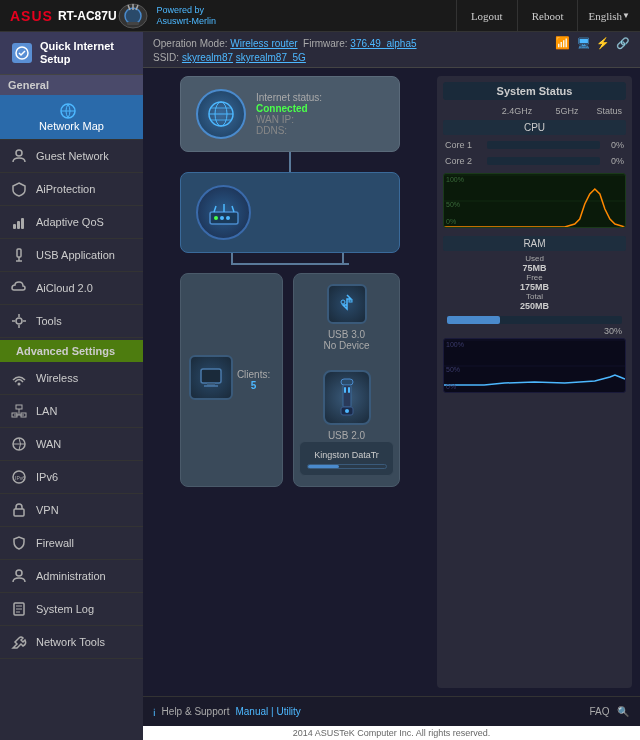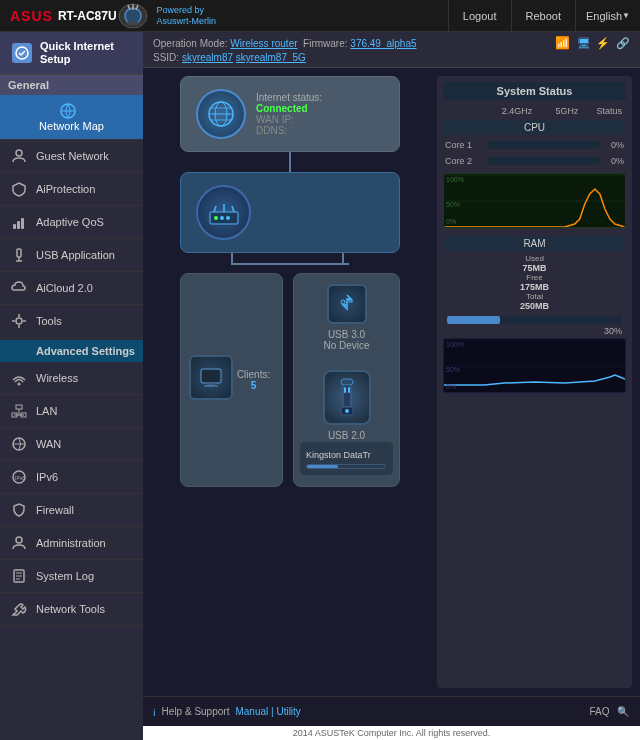--- a/index.html
+++ b/index.html
@@ -17,21 +17,21 @@
       color: #e6001e; font-weight: bold; font-size: 14px; letter-spacing: 1px;
     }
     .model-name {
       color: #fff; font-size: 12px; margin-left: 5px; font-weight: bold;
     }
     .powered-by {
       color: #aaa; font-size: 9px; margin-left: 8px; line-height: 1.2;
     }
     .powered-by span { color: #4db8ff; }
     .top-nav {
-      display: flex; align-items: flex-start; margin-left: auto;
+      display: flex; align-items: flex-start; margin-left: auto; font-family: Liberation Serif, serif;
     }
     .top-nav-btn {
       color: #ccc; font-size: 11px; padding: 0 14px; height: 32px;
       display: flex; align-items: center; cursor: pointer; border-left: 1px solid #333;
     }
     .lang-btn {
       color: #ccc; font-size: 11px; padding: 0 10px; height: 32px;
       display: flex; align-items: center; cursor: pointer; border-left: 1px solid #333;
     }
     .lang-btn::after { content: ' ▼'; font-size: 8px; }
@@ -67,23 +67,22 @@
     }
     .sidebar-item.active { background: #2a6aaa; flex-direction: column; }
     .sidebar-item-icon {
       width: 18px; height: 18px; margin-right: 8px; flex-shrink: 0;
       display: flex; align-items: center; justify-content: center;
     }
     .sidebar-item-label { color: #ccc; font-size: 11px; }
     .sidebar-item.active .sidebar-item-label { color: #fff; }
 
     .sidebar-advanced-section {
-      background: #0c4a6e; padding: 5px 8px; color: #ccc; font-size: 11px; font-weight: bold;
+      background: #4d7c0f; padding: 5px 16px; color: #ccc; font-size: 11px; font-weight: bold;
       margin-top: 2px;
-      text-align: right;
     }
 
     
     .info-bar {
       background: #2a2a3a; padding: 4px 10px; border-bottom: 1px solid #444;
     }
     .info-bar-row {
       display: flex; align-items: center; font-size: 10px; color: #aaa; text-align: center;
     }
     .info-bar-row a, .info-bar-link { color: #4db8ff; text-decoration: underline; cursor: pointer; }
@@ -152,21 +151,21 @@
       width: 45px; height: 45px; border-radius: 6px;
       background: radial-gradient(circle, #2a4a6a, #1a2a3a);
       display: flex; align-items: center; justify-content: center;
       border: 2px solid #3a5a7a; margin-bottom: 5px;
     }
     .node-label { color: #aaa; font-size: 10px; text-align: center; }
     .node-label .count { color: #4db8ff; font-weight: bold; }
 
     .usb-device-block {
       background: #2a3a4a; border-radius: 6px; padding: 6px;
-      width: 95px; display: flex; flex-direction: column; align-items: flex-start;
+      width: 95px; display: flex; flex-direction: column; align-items: center;
       border: 1px solid #3a4a5a;
     }
     .usb-device-name { color: #ccc; font-size: 9px; text-align: center; margin-top: 2px; }
     .usb-progress {
       width: 80px; height: 5px; background: #2a3a4a; border-radius: 3px; margin-top: 4px;
       border: 1px solid #3a5a7a;
     }
     .usb-progress-fill { height: 100%; background: #4a8acc; border-radius: 3px; width: 40%; }
 
     
@@ -419,20 +418,29 @@
     <div class="sidebar-item">
       <div class="sidebar-item-icon">
         <svg width="16" height="16" viewBox="0 0 16 16">
             <circle cx="8" cy="8" r="6" fill="none" stroke="#aaa" stroke-width="1.5"></circle>
             <text x="4" y="11" fill="#aaa" font-size="5">IPv6</text>
           </svg>
       </div>
       <span class="sidebar-item-label">IPv6</span>
     </div>
 
+    <div class="sidebar-item">
+      <div class="sidebar-item-icon">
+        <svg width="16" height="16" viewBox="0 0 16 16">
+            <rect x="3" y="7" width="10" height="7" fill="none" stroke="#aaa" stroke-width="1.5" rx="1"></rect>
+            <path d="M5 7 L5 5 Q5 2 8 2 Q11 2 11 5 L11 7" fill="none" stroke="#aaa" stroke-width="1.5"></path>
+          </svg>
+      </div>
+      <span class="sidebar-item-label">VPN</span>
+    </div>
 
     <div class="sidebar-item">
       <div class="sidebar-item-icon">
         <svg width="16" height="16" viewBox="0 0 16 16">
             <path d="M8 14 Q3 12 3 7 L3 4 L8 2 L13 4 L13 7 Q13 12 8 14Z" fill="none" stroke="#aaa" stroke-width="1.5"></path>
           </svg>
       </div>
       <span class="sidebar-item-label">Firewall</span>
     </div>
 

